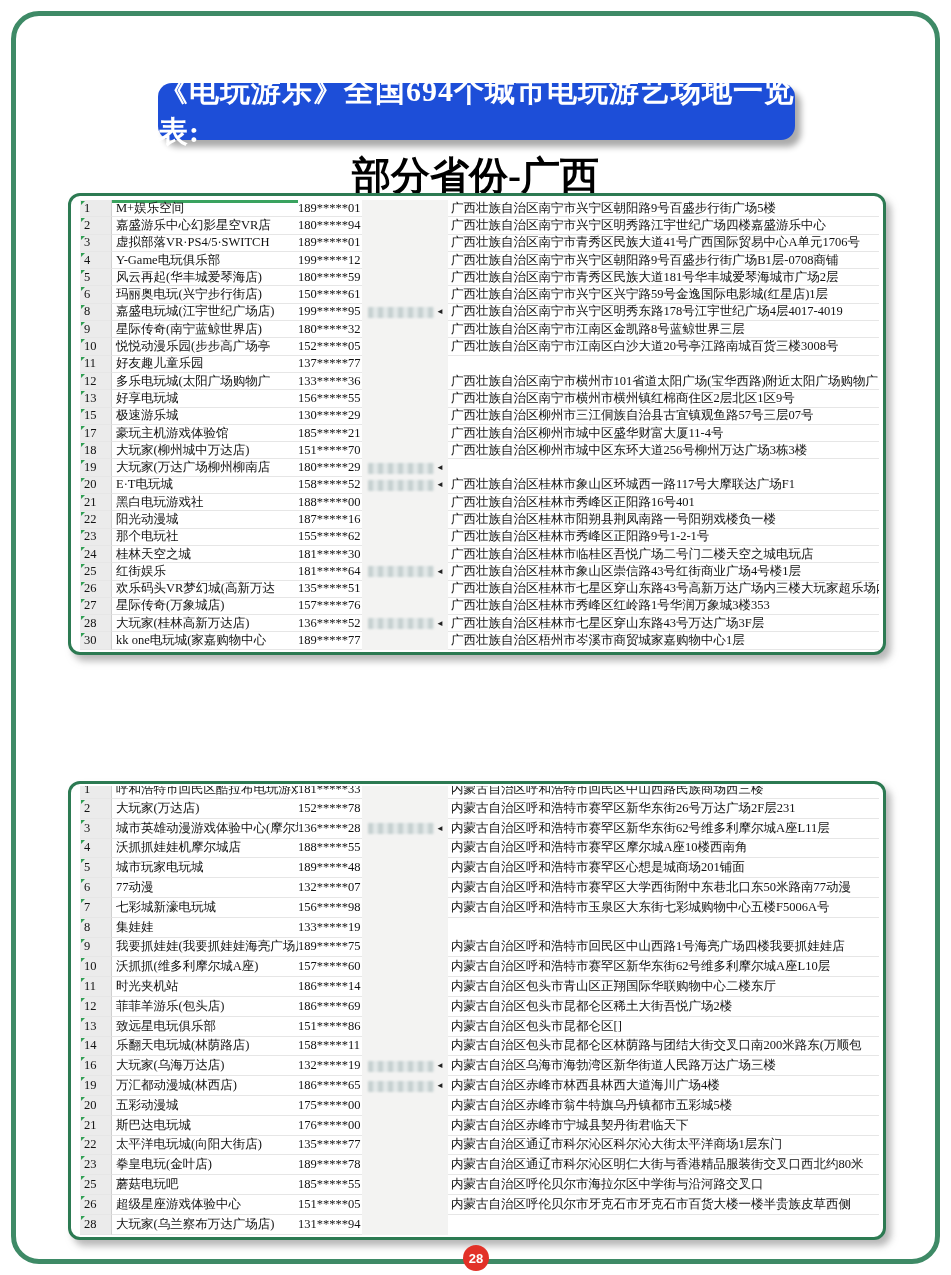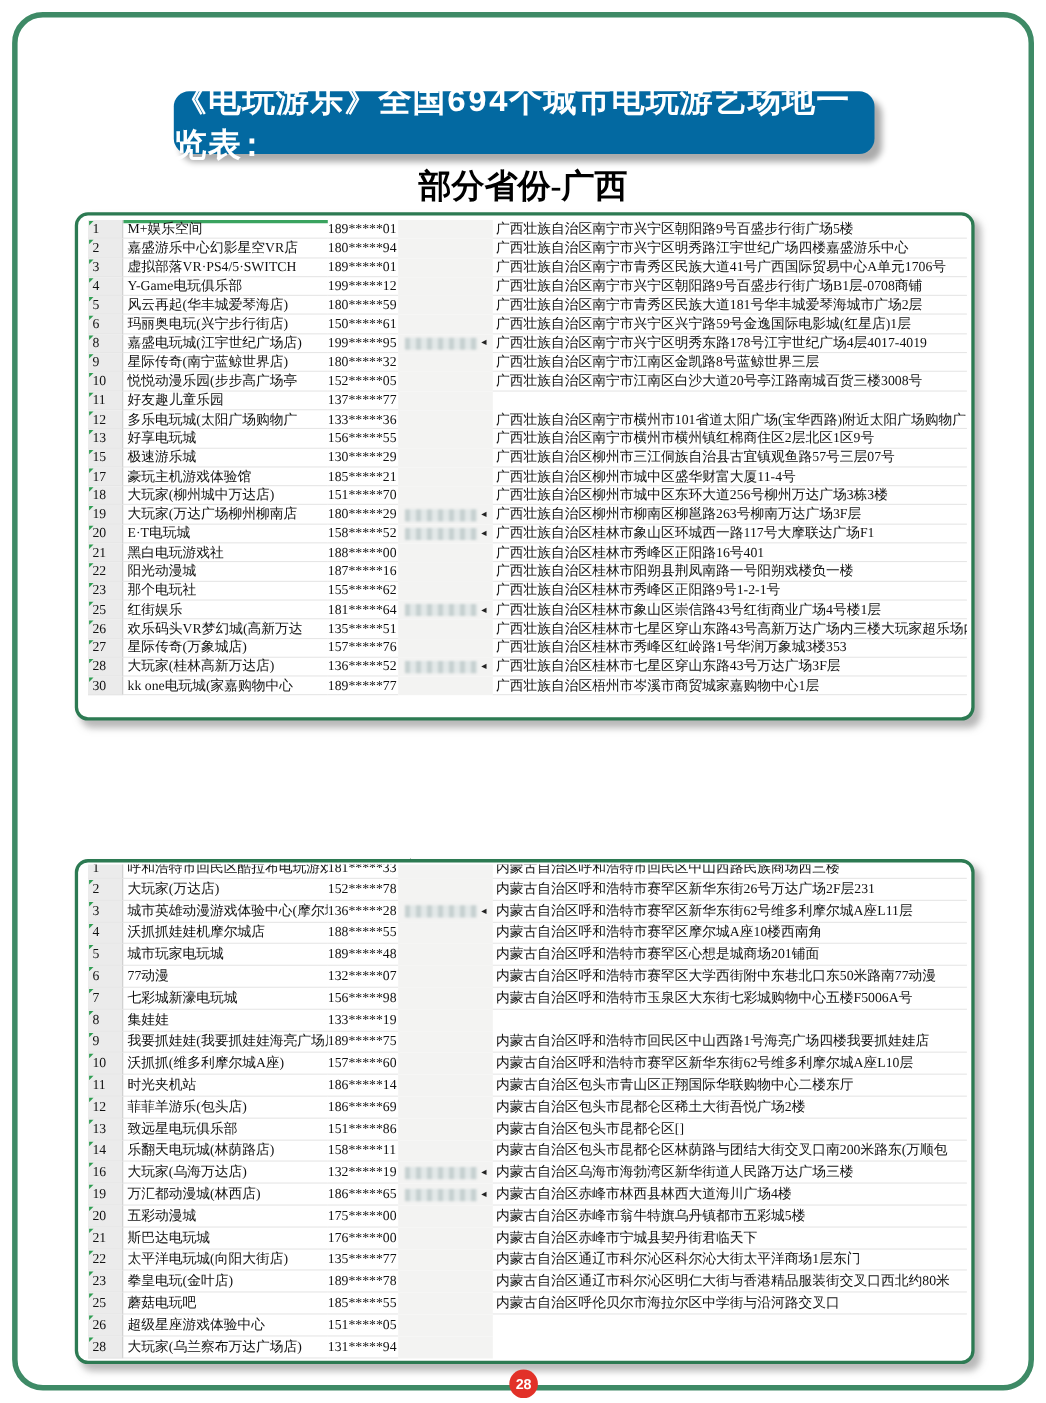--- a/index.html
+++ b/index.html
@@ -3,26 +3,26 @@
 <meta charset="utf-8">
 <style>
   html,body{margin:0;padding:0;background:#ffffff;}
   body{width:951px;height:1275px;position:relative;overflow:hidden;
        font-family:"Liberation Serif","DejaVu Serif",serif;color:#111;}
 
   .frame{position:absolute;left:11px;top:11px;right:11px;bottom:11px;
          border:5px solid #3e8a66;border-radius:28px;pointer-events:none;}
 
   .banner{position:absolute;left:158px;top:83px;width:637px;height:57px;
-          background:#0369a1;border-radius:14px;box-shadow:6px 7px 6px #ababab;
-          display:flex;align-items:center;justify-content:center;font-family:Liberation Mono, monospace;}
+          background:#1d4ed8;border-radius:14px;box-shadow:6px 7px 6px #ababab;
+          display:flex;align-items:center;justify-content:center;}
   .banner span{color:#ffffff;font-weight:bold;font-size:30px;letter-spacing:1px;}
 
   .sec-h{position:absolute;left:0;width:951px;text-align:center;
-         font-size:30px;font-weight:bold;color:#000;}
+         font-size:39px;font-weight:bold;color:#000;}
   .sec-h.h1{top:149px;}
   .sec-h.h2{top:776px;}
 
   .vtable{position:absolute;border:3px solid #2c7a52;border-radius:12px;
           background:#ffffff;box-shadow:5px 6px 7px rgba(125,125,125,.55);
           box-sizing:border-box;overflow:hidden;padding:4px 4px 0 9px;}
   .vtable.t1{left:68px;top:193px;width:818px;height:462px;}
   .vtable.t2{left:68px;top:781px;width:818px;height:459px;padding-top:2px;}
 
   .row{display:flex;align-items:center;box-sizing:border-box;}
@@ -173,21 +173,20 @@
       <div class="c-addr">广西壮族自治区柳州市城中区东环大道256号柳州万达广场3栋3楼</div>
     </div>
     <div class="row">
       <div class="c-num"><span class="tri"></span>19</div>
       <div class="c-name">大玩家(万达广场柳州柳南店</div>
       <div class="c-phone">180*****29</div>
       <div class="c-blur">
         <span class="patch"></span>
         <span class="arrow">◄</span>
       </div>
-      <div class="c-addr">广西壮族自治区柳州市柳南区柳邕路263号柳南万达广场3F层</div>
     </div>
     <div class="row">
       <div class="c-num"><span class="tri"></span>20</div>
       <div class="c-name">E·T电玩城</div>
       <div class="c-phone">158*****52</div>
       <div class="c-blur">
         <span class="patch"></span>
         <span class="arrow">◄</span>
       </div>
       <div class="c-addr">广西壮族自治区桂林市象山区环城西一路117号大摩联达广场F1</div>
@@ -205,20 +204,27 @@
       <div class="c-phone">187*****16</div>
       <div class="c-blur"></div>
       <div class="c-addr">广西壮族自治区桂林市阳朔县荆凤南路一号阳朔戏楼负一楼</div>
     </div>
     <div class="row">
       <div class="c-num"><span class="tri"></span>23</div>
       <div class="c-name">那个电玩社</div>
       <div class="c-phone">155*****62</div>
       <div class="c-blur"></div>
       <div class="c-addr">广西壮族自治区桂林市秀峰区正阳路9号1-2-1号</div>
+    </div>
+    <div class="row">
+      <div class="c-num"><span class="tri"></span>24</div>
+      <div class="c-name">桂林天空之城</div>
+      <div class="c-phone">181*****30</div>
+      <div class="c-blur"></div>
+      <div class="c-addr">广西壮族自治区桂林市临桂区吾悦广场二号门二楼天空之城电玩店</div>
     </div>
     <div class="row">
       <div class="c-num"><span class="tri"></span>25</div>
       <div class="c-name">红街娱乐</div>
       <div class="c-phone">181*****64</div>
       <div class="c-blur">
         <span class="patch"></span>
         <span class="arrow">◄</span>
       </div>
       <div class="c-addr">广西壮族自治区桂林市象山区崇信路43号红街商业广场4号楼1层</div>
@@ -412,20 +418,21 @@
       <div class="c-name">蘑菇电玩吧</div>
       <div class="c-phone">185*****55</div>
       <div class="c-blur"></div>
       <div class="c-addr">内蒙古自治区呼伦贝尔市海拉尔区中学街与沿河路交叉口</div>
     </div>
     <div class="row">
       <div class="c-num"><span class="tri"></span>26</div>
       <div class="c-name">超级星座游戏体验中心</div>
       <div class="c-phone">151*****05</div>
       <div class="c-blur"></div>
+      <div class="c-addr">内蒙古自治区呼伦贝尔市牙克石市牙克石市百货大楼一楼半贵族皮草西侧</div>
     </div>
     <div class="row">
       <div class="c-num"><span class="tri"></span>28</div>
       <div class="c-name">大玩家(乌兰察布万达广场店)</div>
       <div class="c-phone">131*****94</div>
       <div class="c-blur"></div>
     </div>
   </div>
 
 <div class="page-badge">

